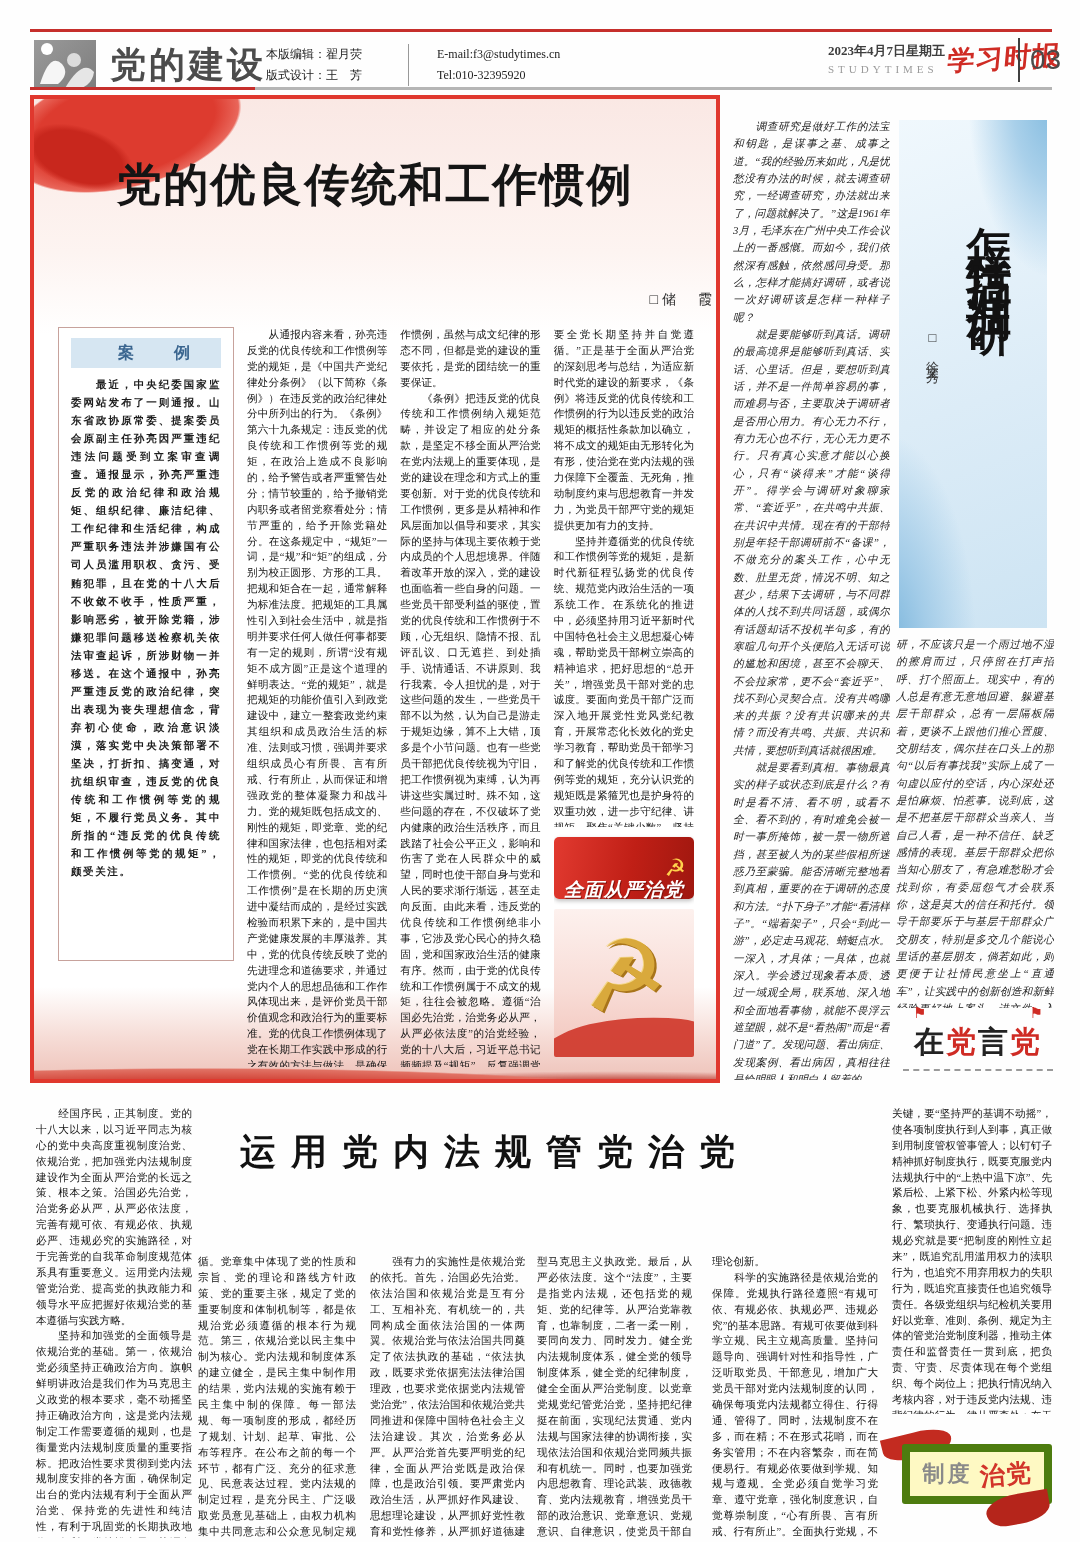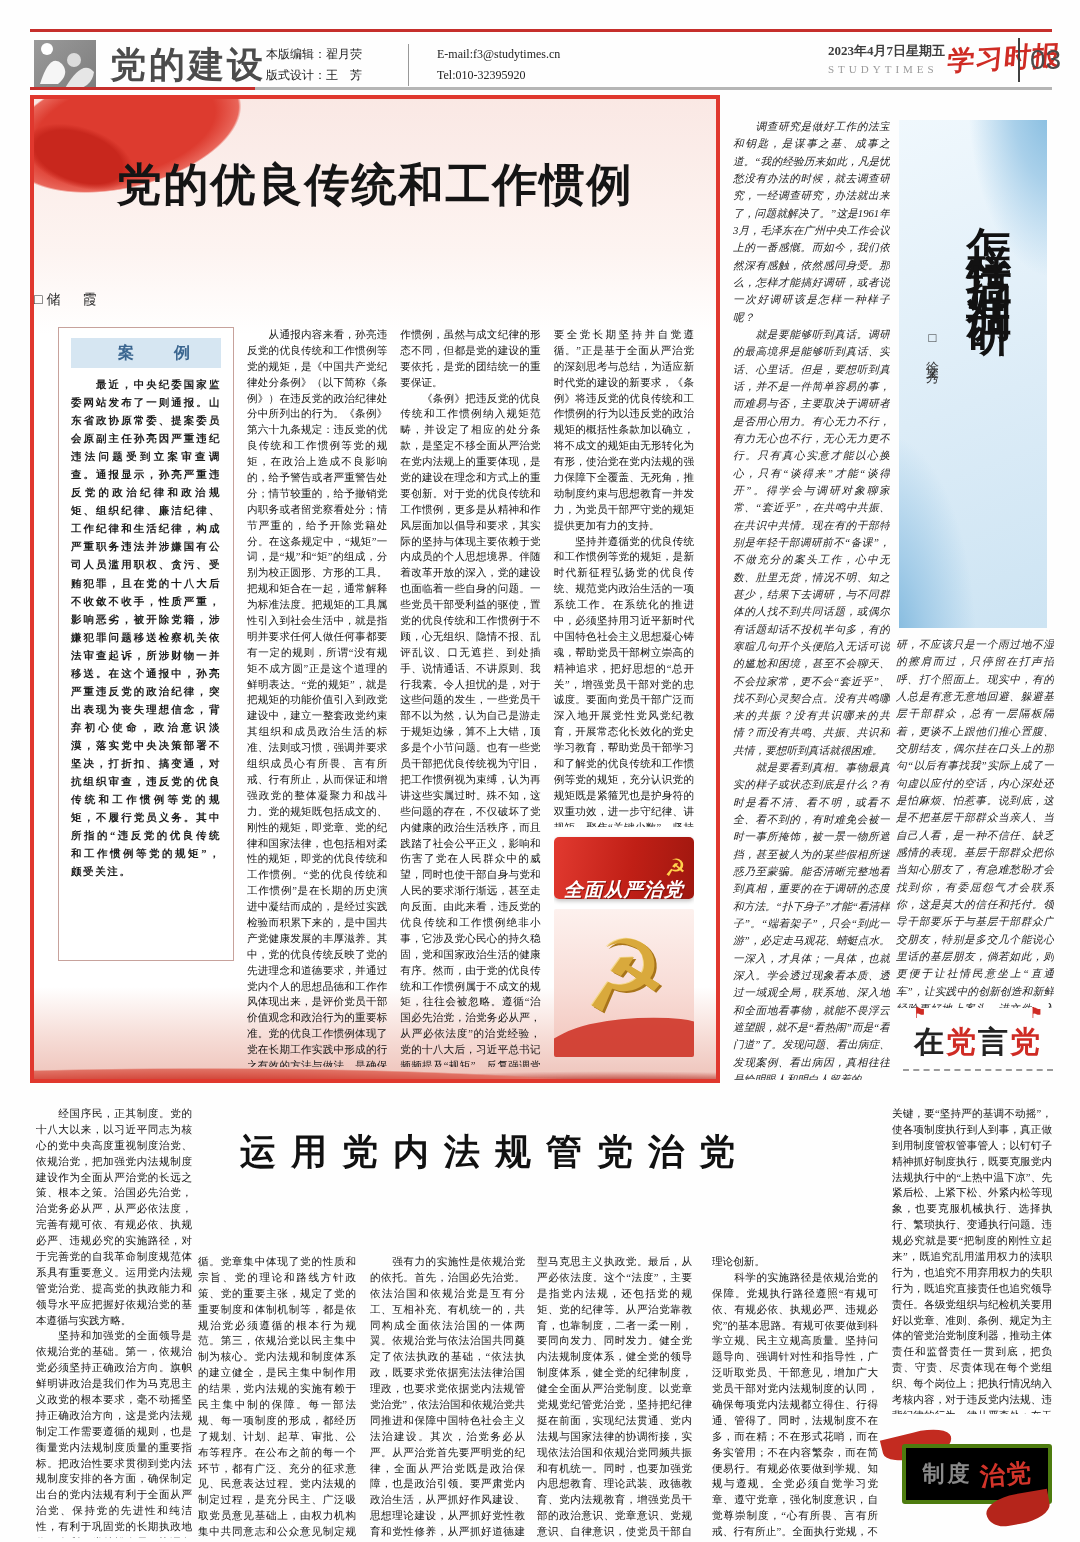--- a/index.html
+++ b/index.html
@@ -37,21 +37,21 @@
   .mb-flag2 { position:absolute; top:18px; left:-30px; width:150px; height:80px;
               background:radial-gradient(closest-side,#c8271d 60%,transparent 75%);
               border-radius:60% 40% 50% 50%; transform:rotate(18deg); }
   .mb-bgbottom { position:absolute; left:0; right:0; bottom:0; height:92px;
               background:linear-gradient(180deg,rgba(255,255,255,0) 0%,#f6dcd6 55%,#eec3ba 100%); }
   .mb-wave { position:absolute; left:0; right:0; bottom:0; height:54px; opacity:.9;
               background:radial-gradient(130% 130% at 25% 160%, #cf382b 45%, #e0695b 60%, transparent 62%),
                          radial-gradient(120% 150% at 85% 180%, #b42b20 50%, transparent 63%); }
   .m-title { position:absolute; top:58px; left:30px; right:30px; text-align:center; font-size:45px;
              font-weight:bold; color:#151515; line-height:1.28; letter-spacing:2px; }
-  .m-author { position:absolute; top:192px; left:0; right:0; text-align:left; font-size:14px; color:#2b2b2b;
+  .m-author { position:absolute; top:192px; left:0; right:0; text-align:right; font-size:14px; color:#2b2b2b;
               letter-spacing:4px; }
   .m-body { position:absolute; left:24px; right:22px; top:228px; bottom:12px; display:flex; gap:13px; }
 
   .case-box { flex:0 0 176px; box-sizing:border-box; border:1px solid #c7a29c; background:rgba(255,255,255,.72);
               height:634px; }
   .case-head { margin:10px 12px 4px; height:30px; background:#d6e6f2; color:#3a658f; font-weight:bold;
                text-align:center; line-height:30px; font-size:16px; letter-spacing:12px;padding-left:28px; }
   .case-text { padding:4px 12px; font-size:10.5px; line-height:1.72; letter-spacing:1.6px; text-align:justify;
                white-space:pre-wrap; color:#1d1d1d; height:565px; overflow:hidden;font-weight:bold; }
 
@@ -103,22 +103,22 @@
   .b-col3 { left:370px; top:1254px; width:155px; height:284px; }
   .b-col4 { left:537px; top:1254px; width:155px; height:284px; }
   .b-col5 { left:712px; top:1254px; width:166px; height:284px; }
   .b-col6 { left:892px; top:1106px; width:160px; height:308px; }
   .b-title { position:absolute; left:240px; top:1128px; width:620px; font-size:36px;
              font-weight:bold; letter-spacing:15px; color:#111; }
   .b-author { position:absolute; left:240px; top:1198px; width:620px; text-align:center; font-size:13px;
               color:#2b2b2b; letter-spacing:2px; }
 
   .zdzd-stamp { position:absolute; left:886px; top:1430px; width:172px; height:92px; }
-  .zdzd-box { position:absolute; left:16px; right:6px; top:14px; bottom:18px; background:#000000;
-              border:4px solid #4d7c0f; border-radius:3px; display:flex; align-items:center;
+  .zdzd-box { position:absolute; left:16px; right:6px; top:14px; bottom:18px; background:#fef9c3;
+              border:8px solid #4d7c0f; border-radius:3px; display:flex; align-items:center;
               justify-content:center; gap:7px; font-family:"Liberation Sans",sans-serif; }
   .zdzd-t1 { color:#8a8a8a; font-size:22px; font-weight:bold; letter-spacing:3px; }
   .zdzd-t2 { color:#d2342a; font-size:25px; font-weight:bold; transform:rotate(-5deg); letter-spacing:1px; }
   .zdzd-rib1 { position:absolute; left:-4px; top:2px; width:70px; height:26px; background:#c32b20;
                border-radius:0 100% 60% 100% / 0 100% 100% 100%; transform:rotate(-14deg); }
   .zdzd-rib2 { position:absolute; right:8px; bottom:-2px; width:64px; height:30px; background:#b5251b;
                border-radius:100% 0 100% 60% / 100% 0 100% 100%; transform:rotate(-10deg); }
 </style>
 </head>
 <body>

